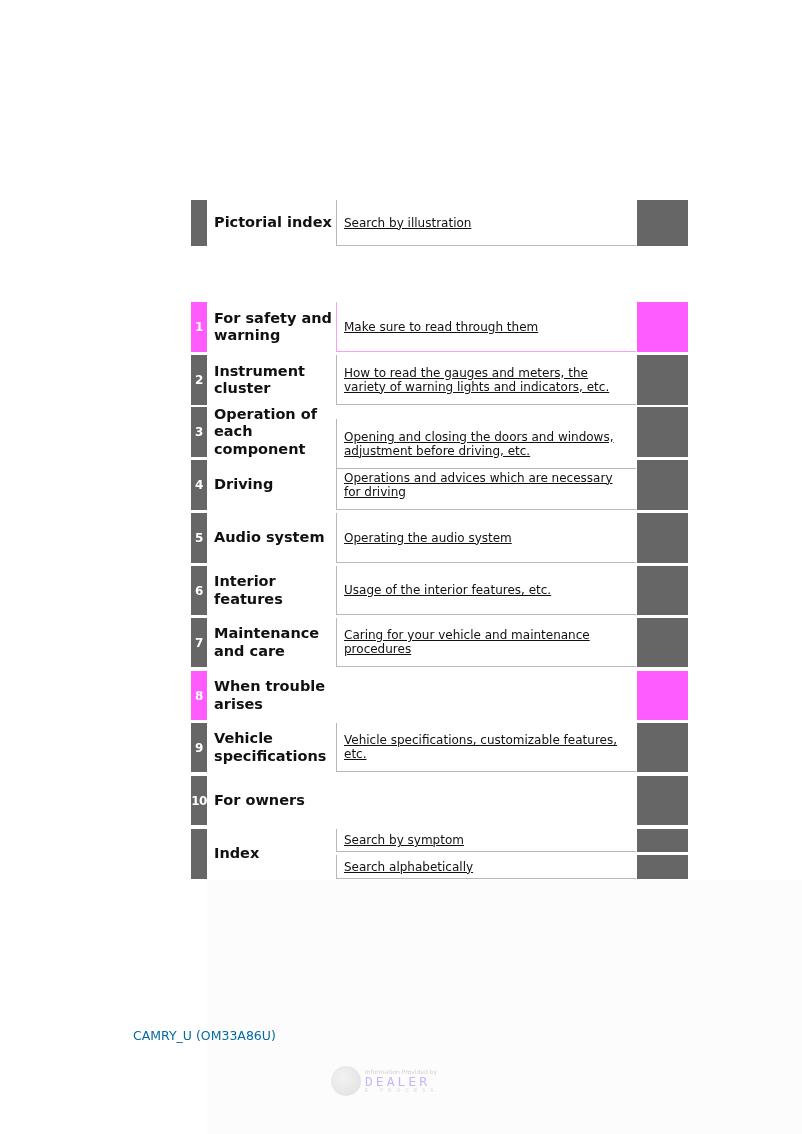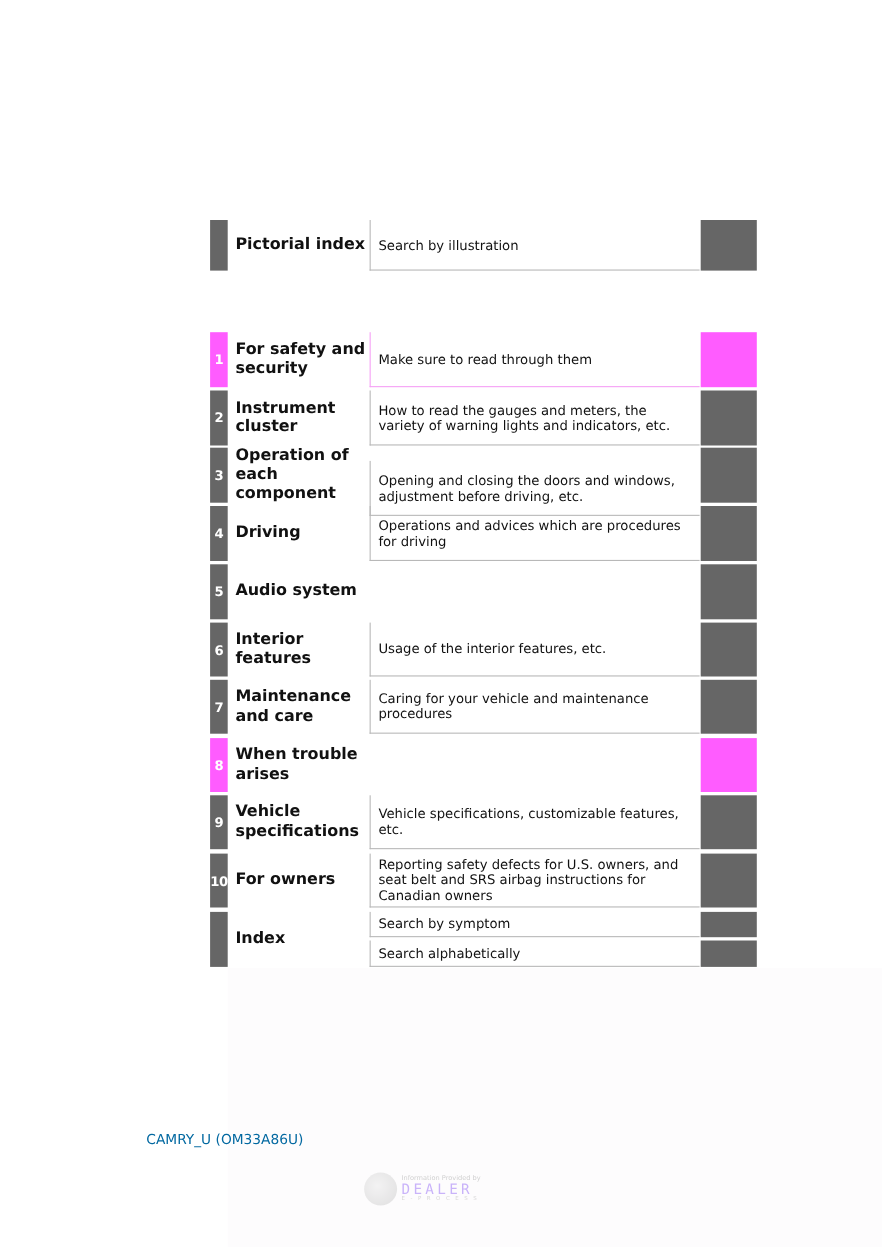--- a/index.html
+++ b/index.html
@@ -64,20 +64,21 @@
       box-sizing: border-box;
       border-left: 1px solid #b8b8b8;
       border-bottom: 1px solid #b8b8b8;
       display: flex;
       align-items: center;
       padding-left: 7px;
       padding-right: 6px;
       font-size: 12px;
       line-height: 14px;
       color: #111;
+      text-decoration: underline;
     }
     .desc.pink { border-color: #f5a0f5; }
     .swatch {
       position: absolute;
       left: 446px;
       width: 51px;
       background: #666666;
     }
     .swatch.pink { background: #ff5cff; }
     .footer-code {
@@ -116,21 +117,21 @@
 
 <div class="row" style="top:200px;height:46px;padding-left:27px;">
   <div class="tab"></div>
   <div class="title">Pictorial index</div>
   <div class="desc" style="top:0;height:46px;">Search by illustration</div>
   <div class="swatch" style="top:0;height:46px;"></div>
 </div>
 
 <div class="row" style="top:302px;height:50px;">
   <div class="tab pink">1</div>
-  <div class="title">For safety and security</div>
+  <div class="title">For safety and warning</div>
   <div class="desc pink" style="top:0;height:50px;">Make sure to read through them</div>
   <div class="swatch pink" style="top:0;height:50px;"></div>
 </div>
 
 <div class="row" style="top:355px;height:50px;">
   <div class="tab">2</div>
   <div class="title">Instrument cluster</div>
   <div class="desc" style="top:0;height:50px;">How to read the gauges and meters, the variety of warning lights and indicators, etc.</div>
   <div class="swatch" style="top:0;height:50px;"></div>
 </div>
@@ -138,27 +139,28 @@
 <div class="row" style="top:407px;height:50px;">
   <div class="tab">3</div>
   <div class="title">Operation of each component</div>
   <div class="desc" style="top:12px;height:50px;">Opening and closing the doors and windows, adjustment before driving, etc.</div>
   <div class="swatch" style="top:0;height:50px;"></div>
 </div>
 
 <div class="row" style="top:460px;height:50px;">
   <div class="tab">4</div>
   <div class="title">Driving</div>
-  <div class="desc" style="top:0;height:50px;">Operations and advices which are procedures for driving</div>
+  <div class="desc" style="top:0;height:50px;">Operations and advices which are necessary for driving</div>
   <div class="swatch" style="top:0;height:50px;"></div>
 </div>
 
 <div class="row" style="top:513px;height:50px;">
   <div class="tab">5</div>
   <div class="title">Audio system</div>
+  <div class="desc" style="top:0;height:50px;">Operating the audio system</div>
   <div class="swatch" style="top:0;height:50px;"></div>
 </div>
 
 <div class="row" style="top:566px;height:49px;">
   <div class="tab">6</div>
   <div class="title">Interior features</div>
   <div class="desc" style="top:0;height:49px;">Usage of the interior features, etc.</div>
   <div class="swatch" style="top:0;height:49px;"></div>
 </div>
 
@@ -178,21 +180,20 @@
 <div class="row" style="top:723px;height:49px;">
   <div class="tab">9</div>
   <div class="title">Vehicle specifications</div>
   <div class="desc" style="top:0;height:49px;">Vehicle specifications, customizable features, etc.</div>
   <div class="swatch" style="top:0;height:49px;"></div>
 </div>
 
 <div class="row" style="top:776px;height:49px;">
   <div class="tab">10</div>
   <div class="title">For owners</div>
-  <div class="desc" style="top:0;height:49px;">Reporting safety defects for U.S. owners, and seat belt and SRS airbag instructions for Canadian owners</div>
   <div class="swatch" style="top:0;height:49px;"></div>
 </div>
 
 <div class="row" style="top:829px;height:50px;">
   <div class="tab"></div>
   <div class="title">Index</div>
   <div class="desc" style="top:0;height:23px;">Search by symptom</div>
   <div class="swatch" style="top:0;height:23px;"></div>
   <div class="desc" style="top:26px;height:24px;">Search alphabetically</div>
   <div class="swatch" style="top:26px;height:24px;"></div>

